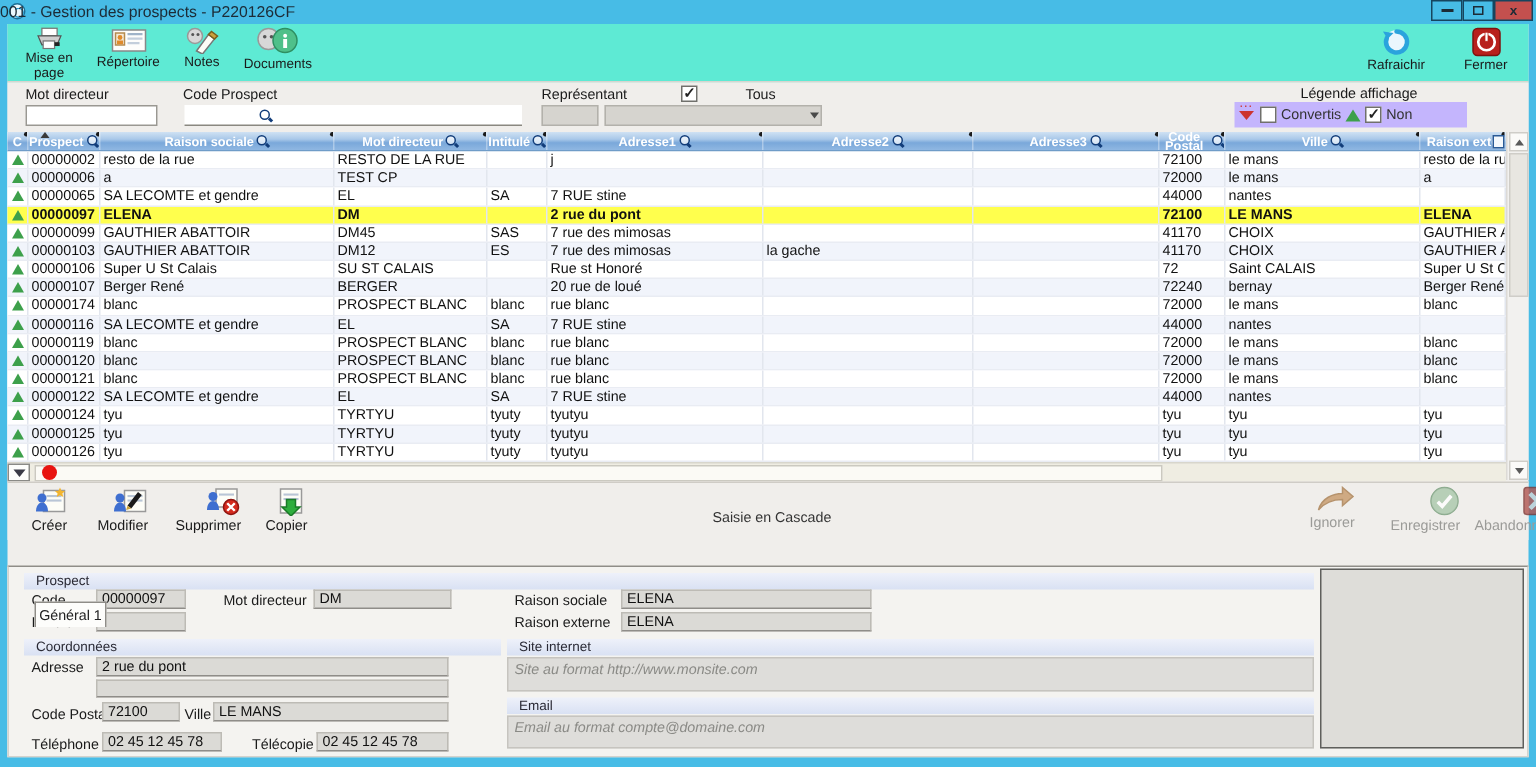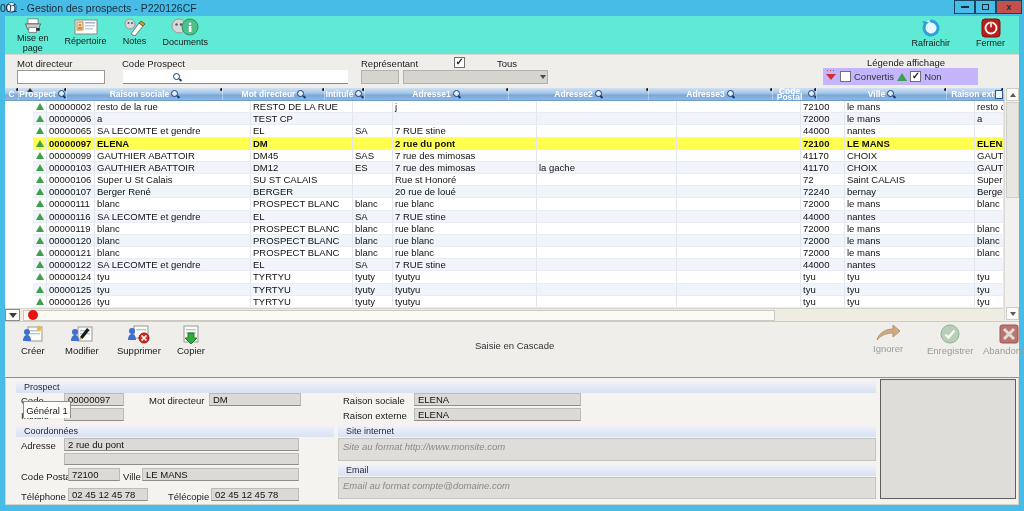--- a/index.html
+++ b/index.html
@@ -62,21 +62,21 @@
            border-right:1px solid rgba(255,255,255,.35); overflow:hidden; }
   .hcell::before { content:""; position:absolute; right:-1px; top:0px; width:3px; height:3px;
            border-radius:50%; background:#1a1a1a; }
   .mag { display:inline-block; width:8px; height:8px; position:relative; margin-left:2px; flex:0 0 auto; }
   .mag::before { content:""; position:absolute; left:0; top:0; width:5px; height:5px; border:1.4px solid #123d7a;
                  border-radius:50%; background:rgba(255,255,255,.7); }
   .mag::after { content:""; position:absolute; left:5.5px; top:5.5px; width:3px; height:1.6px; background:#123d7a;
                 transform:rotate(45deg); }
   .sort { width:0; height:0; border-left:3.5px solid transparent; border-right:3.5px solid transparent;
           border-bottom:4.5px solid #3a3a3a; position:absolute; left:8px; top:0; }
-  .gbody { height:207px; display:flex; flex-direction:column;margin-left:28px; }
+  .gbody { height:207px; display:flex; flex-direction:column; }
   .grow { display:flex; flex:1 1 auto; background:#fff; border-bottom:1px solid #e9ecf3; }
   .grow:nth-child(even) { background:#f1f4fb; }
   .grow.sel { background:#ffff4d; font-weight:bold; }
   .gcell { font-size:9.5px; color:#111; padding:0 2px; white-space:nowrap; overflow:hidden;
            border-right:1px solid #e2e6ee; display:flex; align-items:center; }
   .c0{width:14px; justify-content:center;} .c1{width:48px;} .c2{width:156px;} .c3{width:102px;}
   .c4{width:40px;} .c5{width:144px;} .c6{width:140px;} .c7{width:124px;} .c8{width:44px;}
   .c9{width:130px;} .c10{flex:1;}
   .tri { width:0; height:0; border-left:4px solid transparent; border-right:4px solid transparent;
          border-bottom:7px solid #3da04b; }
@@ -97,21 +97,21 @@
   .fbtn { position:absolute; left:0; top:0; width:15px; height:12px; background:#fdfdfb; border:1px solid #8a8a86;
           display:flex; align-items:center; justify-content:center; }
   .funnel-dark { width:0; height:0; border-left:4px solid transparent; border-right:4px solid transparent;
           border-top:5px solid #3a3a46; position:relative; }
   .hthumb { position:absolute; left:18px; top:1px; width:752px; height:11px; background:#fbfaf5; border:1px solid #cbc9c0; }
   .reddot { position:absolute; left:23px; top:1px; width:10px; height:10px; border-radius:50%; background:#e81410; }
 
   
   .actionbar { position:absolute; left:0; top:305px; width:1014px; height:39px; background:#f0eeeb;
                border-top:1px solid #cfccc6; }
-  .abtn { position:absolute; top:2px; display:flex; flex-direction:column; align-items:center; gap:1px; cursor:default; }
+  .abtn { position:absolute; top:2px; display:flex; flex-direction:column; align-items:flex-end; gap:1px; cursor:default; }
   .abtn .lbl { font-size:9.5px; color:#1a1a1a; }
   .abtn.disabled .lbl { color:#9b9b98; }
   .abtn.disabled svg { opacity:.8; }
   .cascade { position:absolute; left:470px; top:18px; font-size:9.5px; color:#333; }
 
   
   .tabs { position:absolute; left:0; top:344px; width:1014px; height:17px;margin-top:41px; }
   .tab { position:absolute; top:2px; height:15px; background:#e9e7e2; border:1px solid #8f8d88; border-bottom:none;
          font-size:9.5px; color:#222; text-align:center; padding-top:2px; }
   .tab.active { top:0px; height:17px; background:#fdfdfb; font-weight:normal; z-index:2; padding-top:3px; }
@@ -410,21 +410,21 @@
             <div class="gcell c6"></div>
             <div class="gcell c7"></div>
             <div class="gcell c8">72240</div>
             <div class="gcell c9">bernay</div>
             <div class="gcell c10">Berger René</div>
           </div>
           <div class="grow">
             <div class="gcell c0">
               <span class="tri"></span>
             </div>
-            <div class="gcell c1">00000111</div>
+            <div class="gcell c1">00000174</div>
             <div class="gcell c2">blanc</div>
             <div class="gcell c3">PROSPECT BLANC</div>
             <div class="gcell c4">blanc</div>
             <div class="gcell c5">rue blanc</div>
             <div class="gcell c6"></div>
             <div class="gcell c7"></div>
             <div class="gcell c8">72000</div>
             <div class="gcell c9">le mans</div>
             <div class="gcell c10">blanc</div>
           </div>

